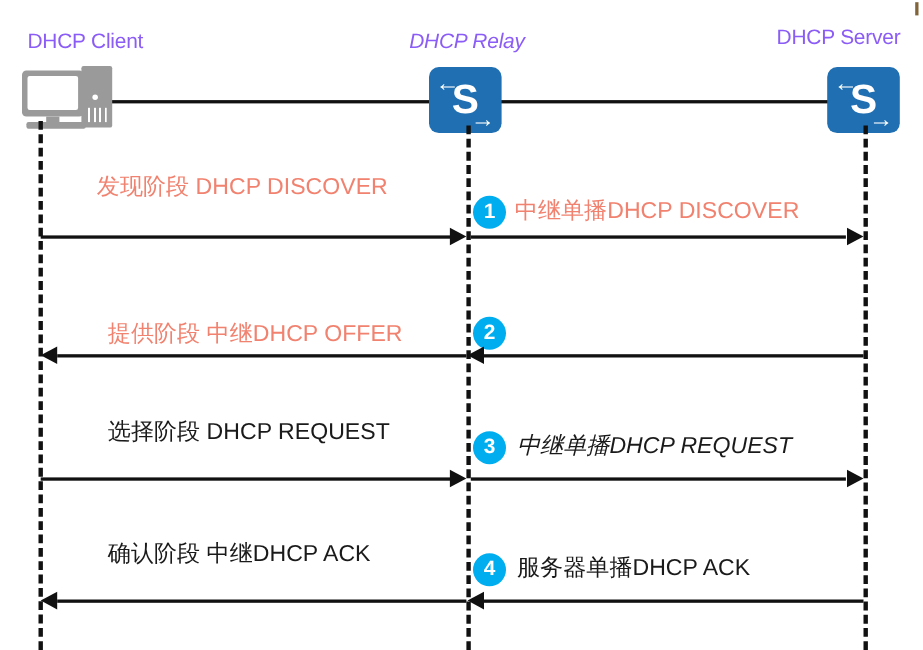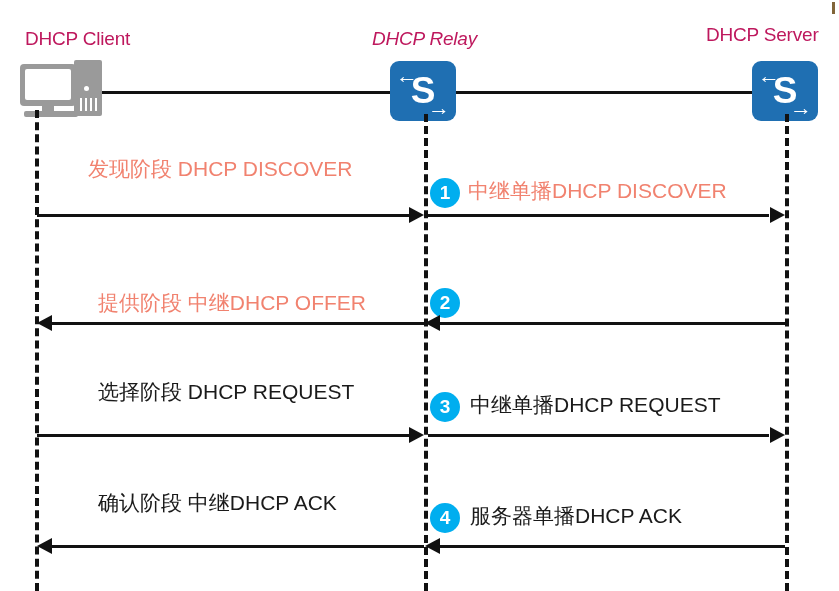--- a/index.html
+++ b/index.html
@@ -15,21 +15,21 @@
     width: 839px;
     height: 591px;
     background: #ffffff;
     overflow: hidden;
   }
 
   
   .node-label {
     position: absolute;
     font-size: 19px;
-    color: #be185d;
+    color: #8b5cf6;
     white-space: nowrap;
     letter-spacing: -0.2px;
   }
   #label-client { left: 25px;  top: 28px; }
   #label-relay  { left: 372px; top: 28px; font-style: italic; }
   #label-server { left: 706px; top: 24px; }
 
   
   .lifeline {
     position: absolute;
@@ -243,21 +243,21 @@
 
   <div class="step-badge" style="left:430px; top:288px;">2</div>
   <div class="msg-line" style="left:440px; top:322px; width:345px;"></div>
   <div class="arrowhead left" style="left:425px; top:315px;"></div>
 
   <div class="msg-text" style="left:98px; top:378px;">选择阶段 DHCP REQUEST</div>
   <div class="msg-line" style="left:37px; top:434px; width:378px;"></div>
   <div class="arrowhead right" style="left:409px; top:427px;"></div>
 
   <div class="step-badge" style="left:430px; top:392px;">3</div>
-  <div class="msg-text" style="left:470px; top:391px;">中继单播DHCP REQUEST</div>
+  <div class="msg-text" style="left:470px; top:391px;font-style:italic;">中继单播DHCP REQUEST</div>
   <div class="msg-line" style="left:428px; top:434px; width:341px;"></div>
   <div class="arrowhead right" style="left:770px; top:427px;"></div>
 
   <div class="msg-text" style="left:98px; top:489px;">确认阶段 中继DHCP ACK</div>
   <div class="msg-line" style="left:52px; top:545px; width:372px;"></div>
   <div class="arrowhead left" style="left:37px; top:538px;"></div>
 
   <div class="step-badge" style="left:430px; top:503px;">4</div>
   <div class="msg-text" style="left:470px; top:502px;">服务器单播DHCP ACK</div>
   <div class="msg-line" style="left:440px; top:545px; width:345px;"></div>

